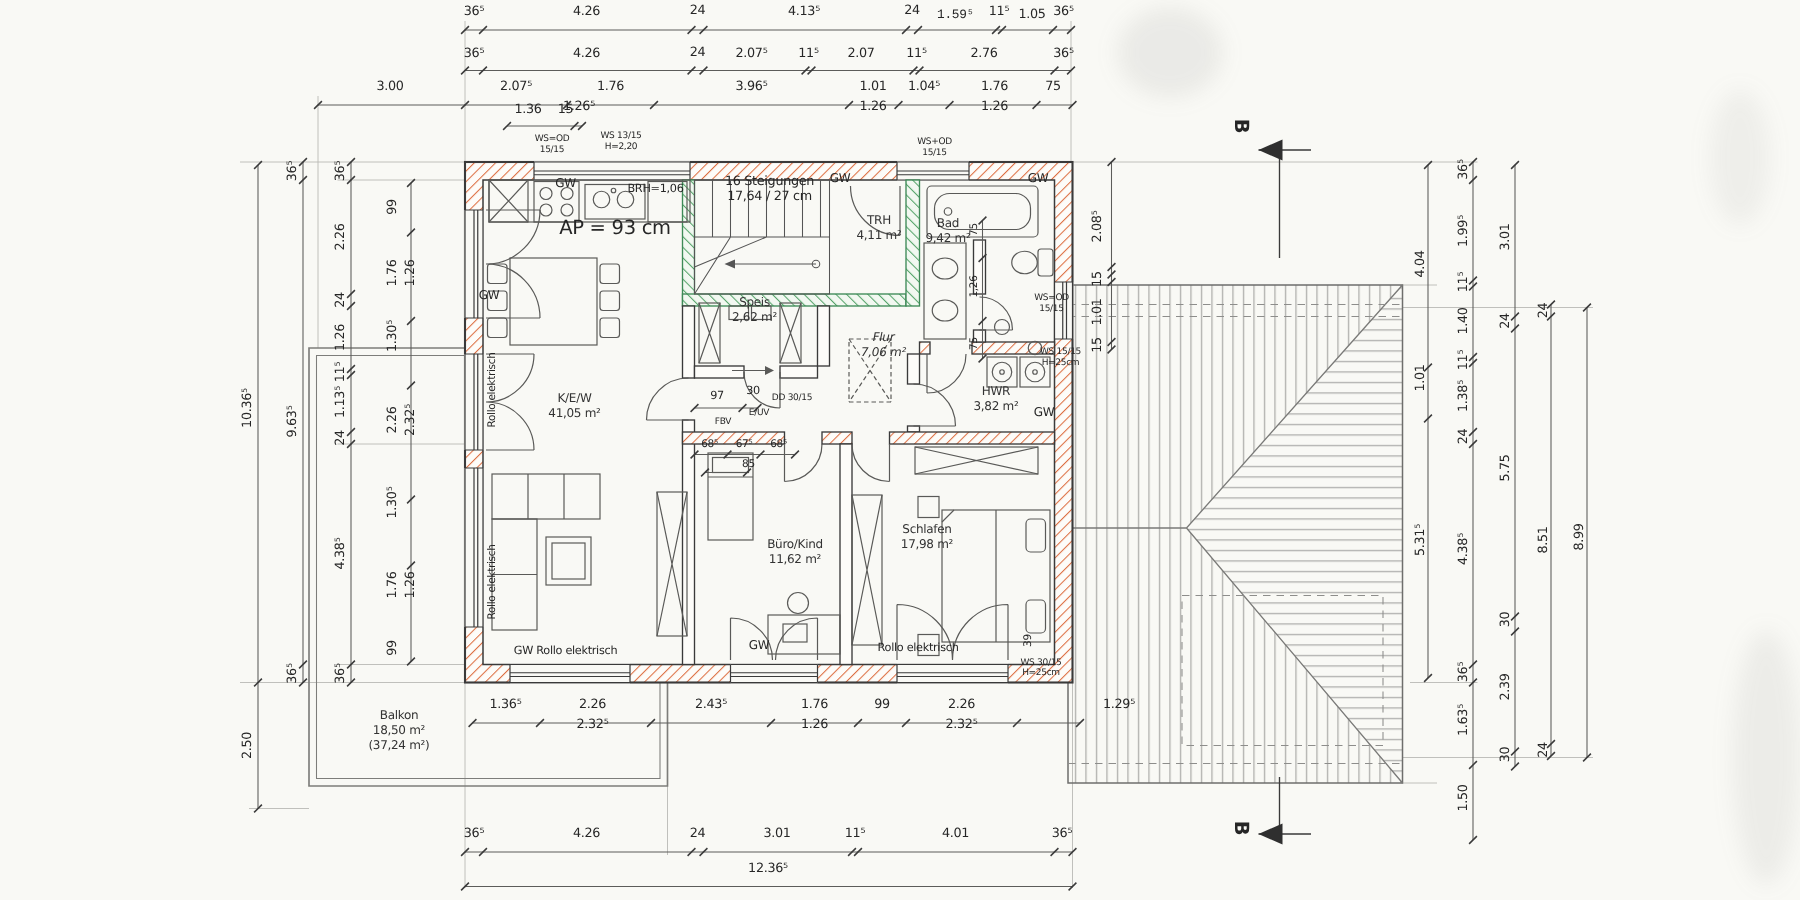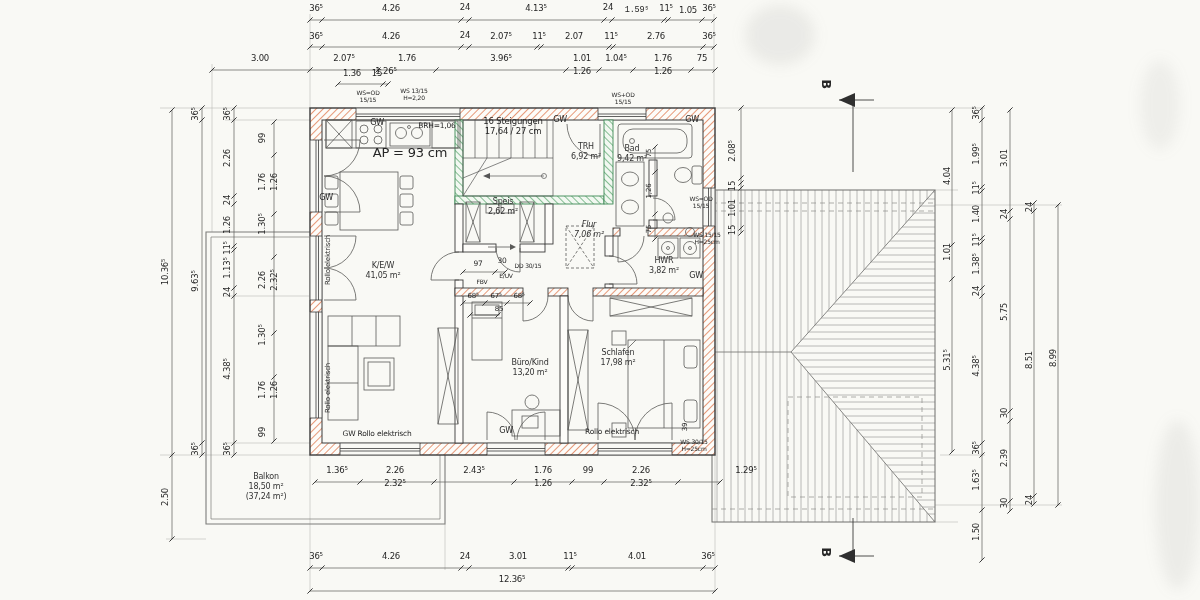--- a/index.html
+++ b/index.html
@@ -527,25 +527,25 @@
       <span class="lbl" style="left: 694px; top: 446px; font-size: 6px; transform: translate(-50%, -50%) rotate(0deg);">WS 30/15
 H=25cm</span>
       <span class="lbl" style="left: 686px; top: 427px; font-size: 7px; transform: translate(-50%, -50%) rotate(-90deg);">39</span>
       <span class="lbl" style="left: 528px; top: 266px; font-size: 6px; transform: translate(-50%, -50%) rotate(0deg);">DD 30/15</span>
       <span class="lbl" style="left: 506px; top: 276px; font-size: 6px; transform: translate(-50%, -50%) rotate(0deg);">E/UV</span>
       <span class="lbl" style="left: 482px; top: 282px; font-size: 6px; transform: translate(-50%, -50%) rotate(0deg);">FBV</span>
       <span class="lbl" style="left: 826px; top: 84px; font-size: 13px; transform: translate(-50%, -50%) rotate(90deg); font-weight: bold;">B</span>
       <span class="lbl" style="left: 826px; top: 552px; font-size: 13px; transform: translate(-50%, -50%) rotate(90deg); font-weight: bold;">B</span>
       <div class="lbl room" style="left: 383px; top: 271px;"><span>K/E/W</span><span>41,05 m²</span></div>
       <div class="lbl room" style="left: 503px; top: 207px;"><span>Speis</span><span>2,62 m²</span></div>
-      <div class="lbl room" style="left: 586px; top: 152px;"><span>TRH</span><span>6,92 m²</span></div>
+      <div class="lbl room" style="left: 586px; top: 152px;"><span>TRH</span><span>4,11 m²</span></div>
       <div class="lbl room" style="left: 632px; top: 154px;"><span>Bad</span><span>9,42 m²</span></div>
       <div class="lbl room" style="left: 589px; top: 230px; font-style: italic;"><span>Flur</span><span>7,06 m²</span></div>
       <div class="lbl room" style="left: 664px; top: 266px;"><span>HWR</span><span>3,82 m²</span></div>
-      <div class="lbl room" style="left: 530px; top: 368px;"><span>Büro/Kind</span><span>13,20 m²</span></div>
+      <div class="lbl room" style="left: 530px; top: 368px;"><span>Büro/Kind</span><span>11,62 m²</span></div>
       <div class="lbl room" style="left: 618px; top: 358px;"><span>Schlafen</span><span>17,98 m²</span></div>
       <div class="lbl room" style="left: 266px; top: 487px;"><span>Balkon</span><span>18,50 m²</span><span>(37,24 m²)</span></div>
     </div>
 
 <div class="smudge s1"></div>
 <div class="smudge s2"></div>
 <div class="smudge s3"></div>
 
 </div>
 

